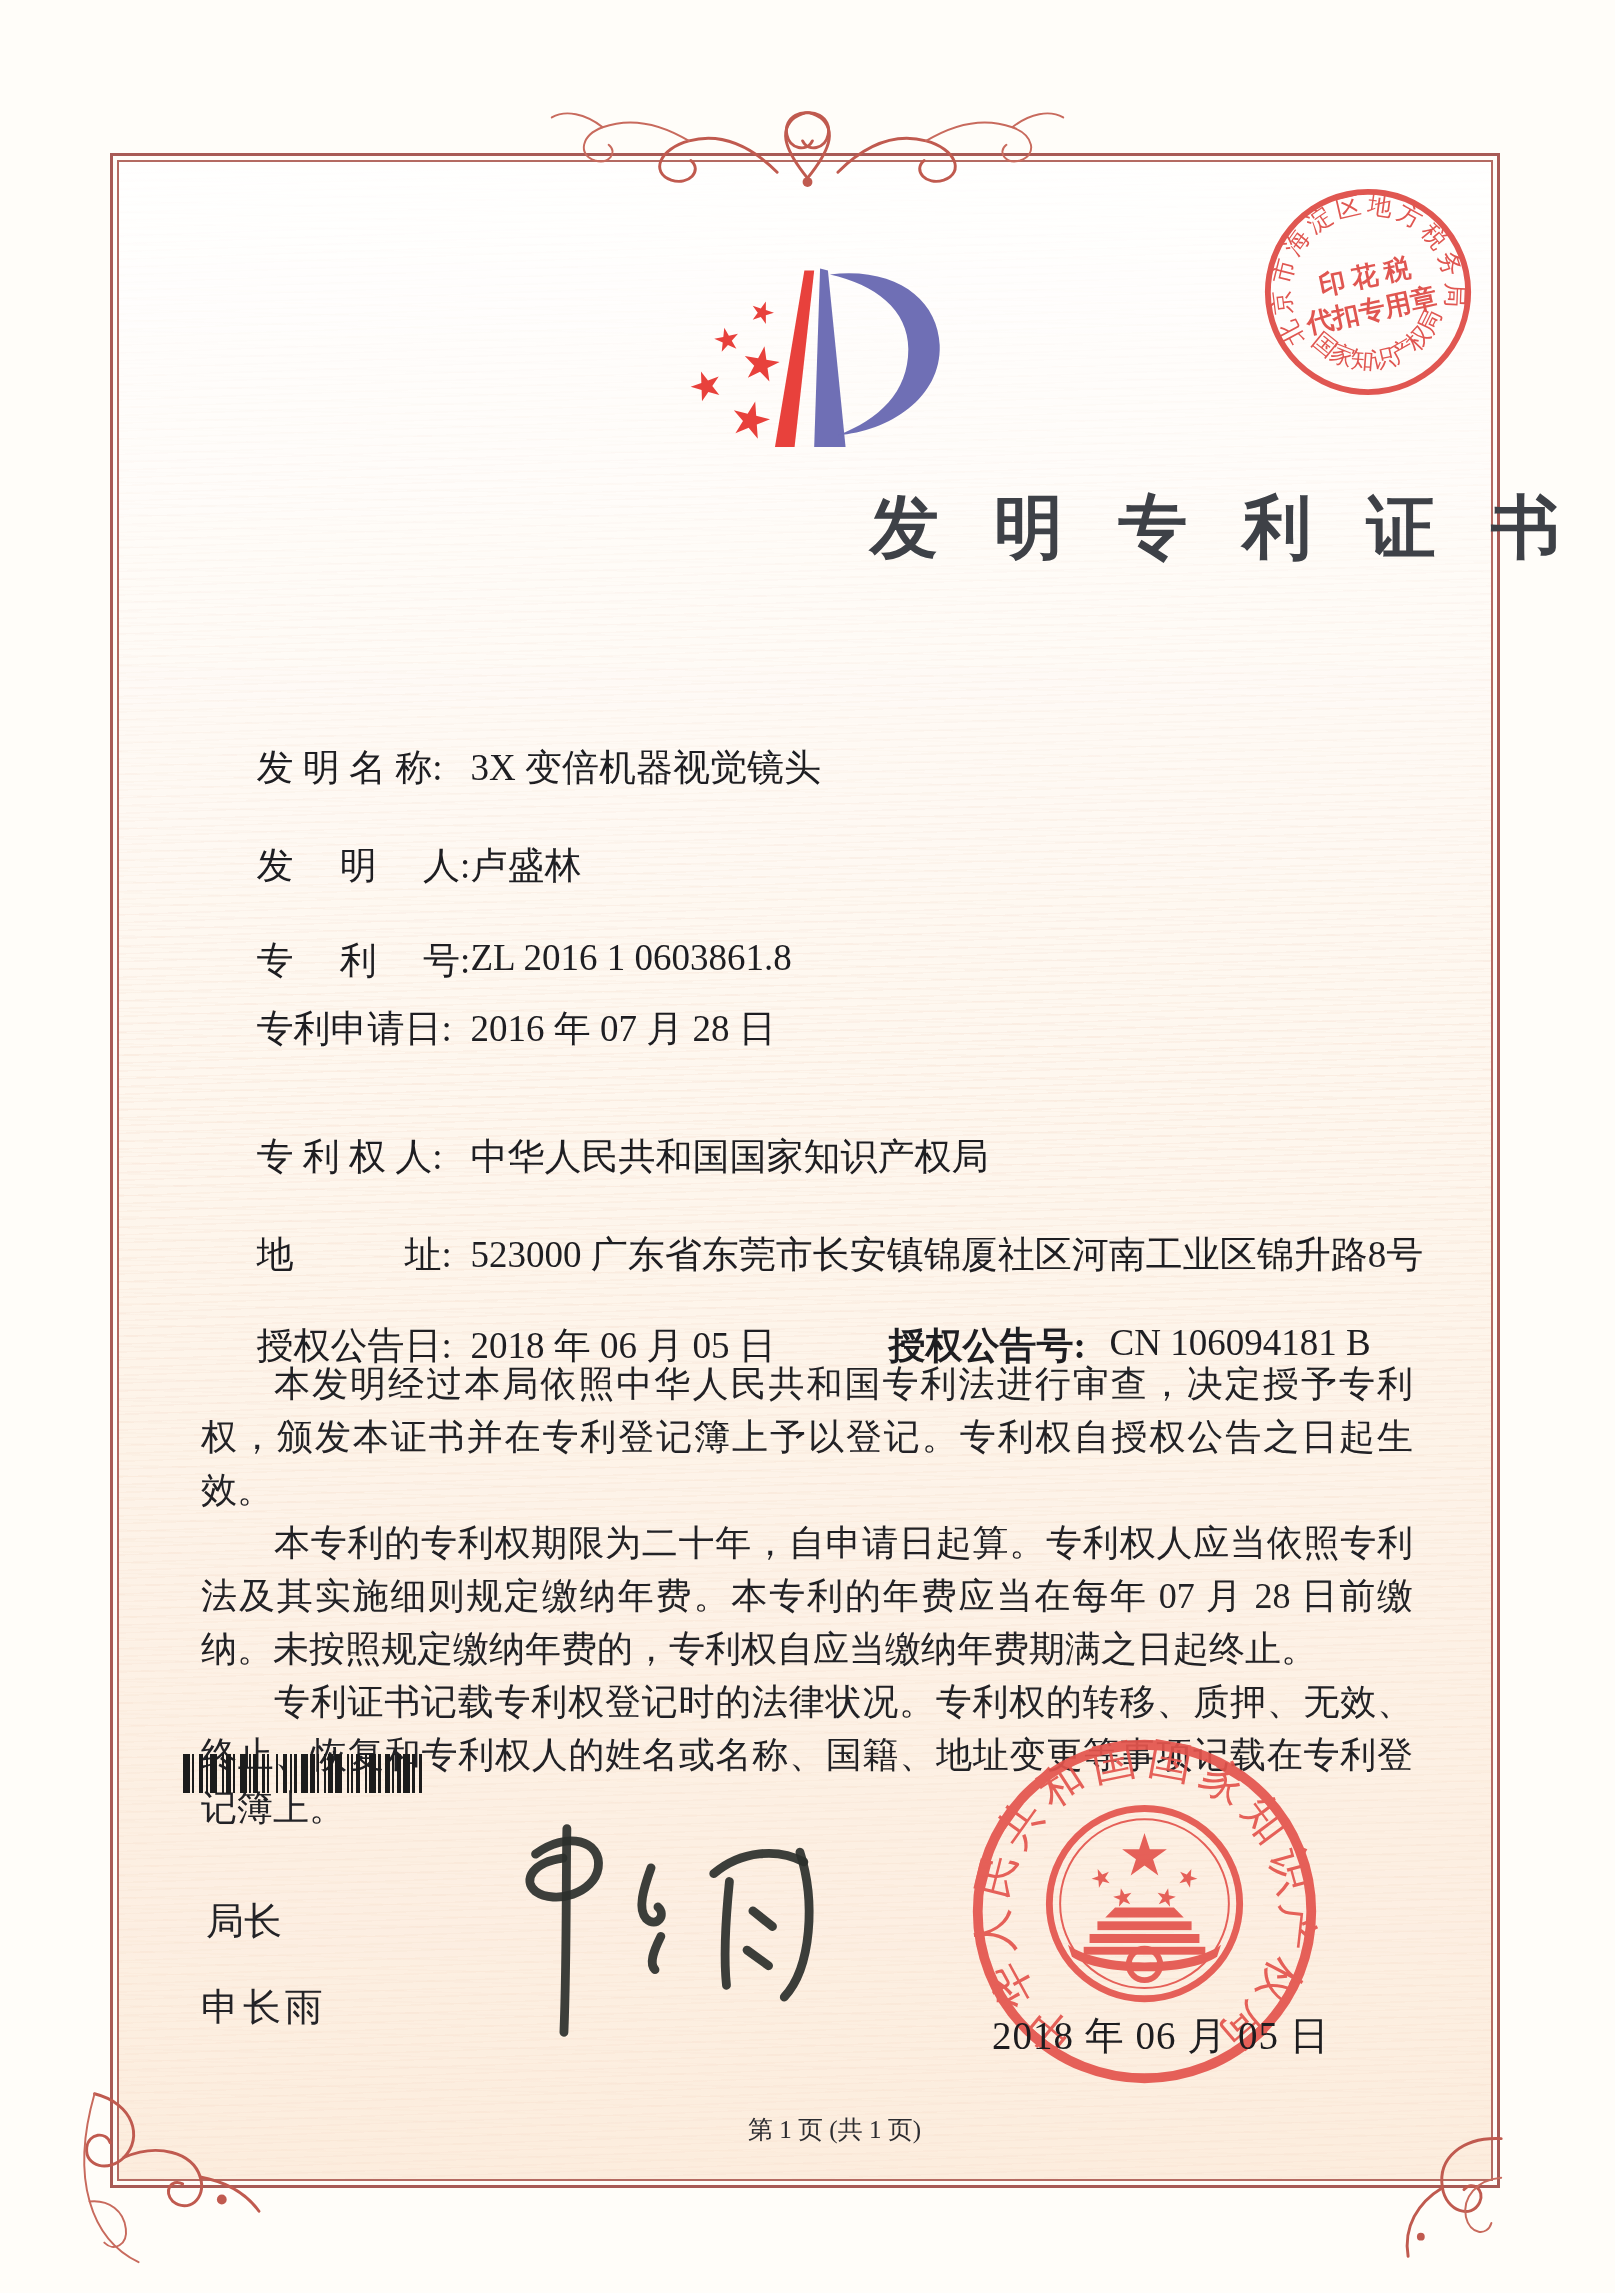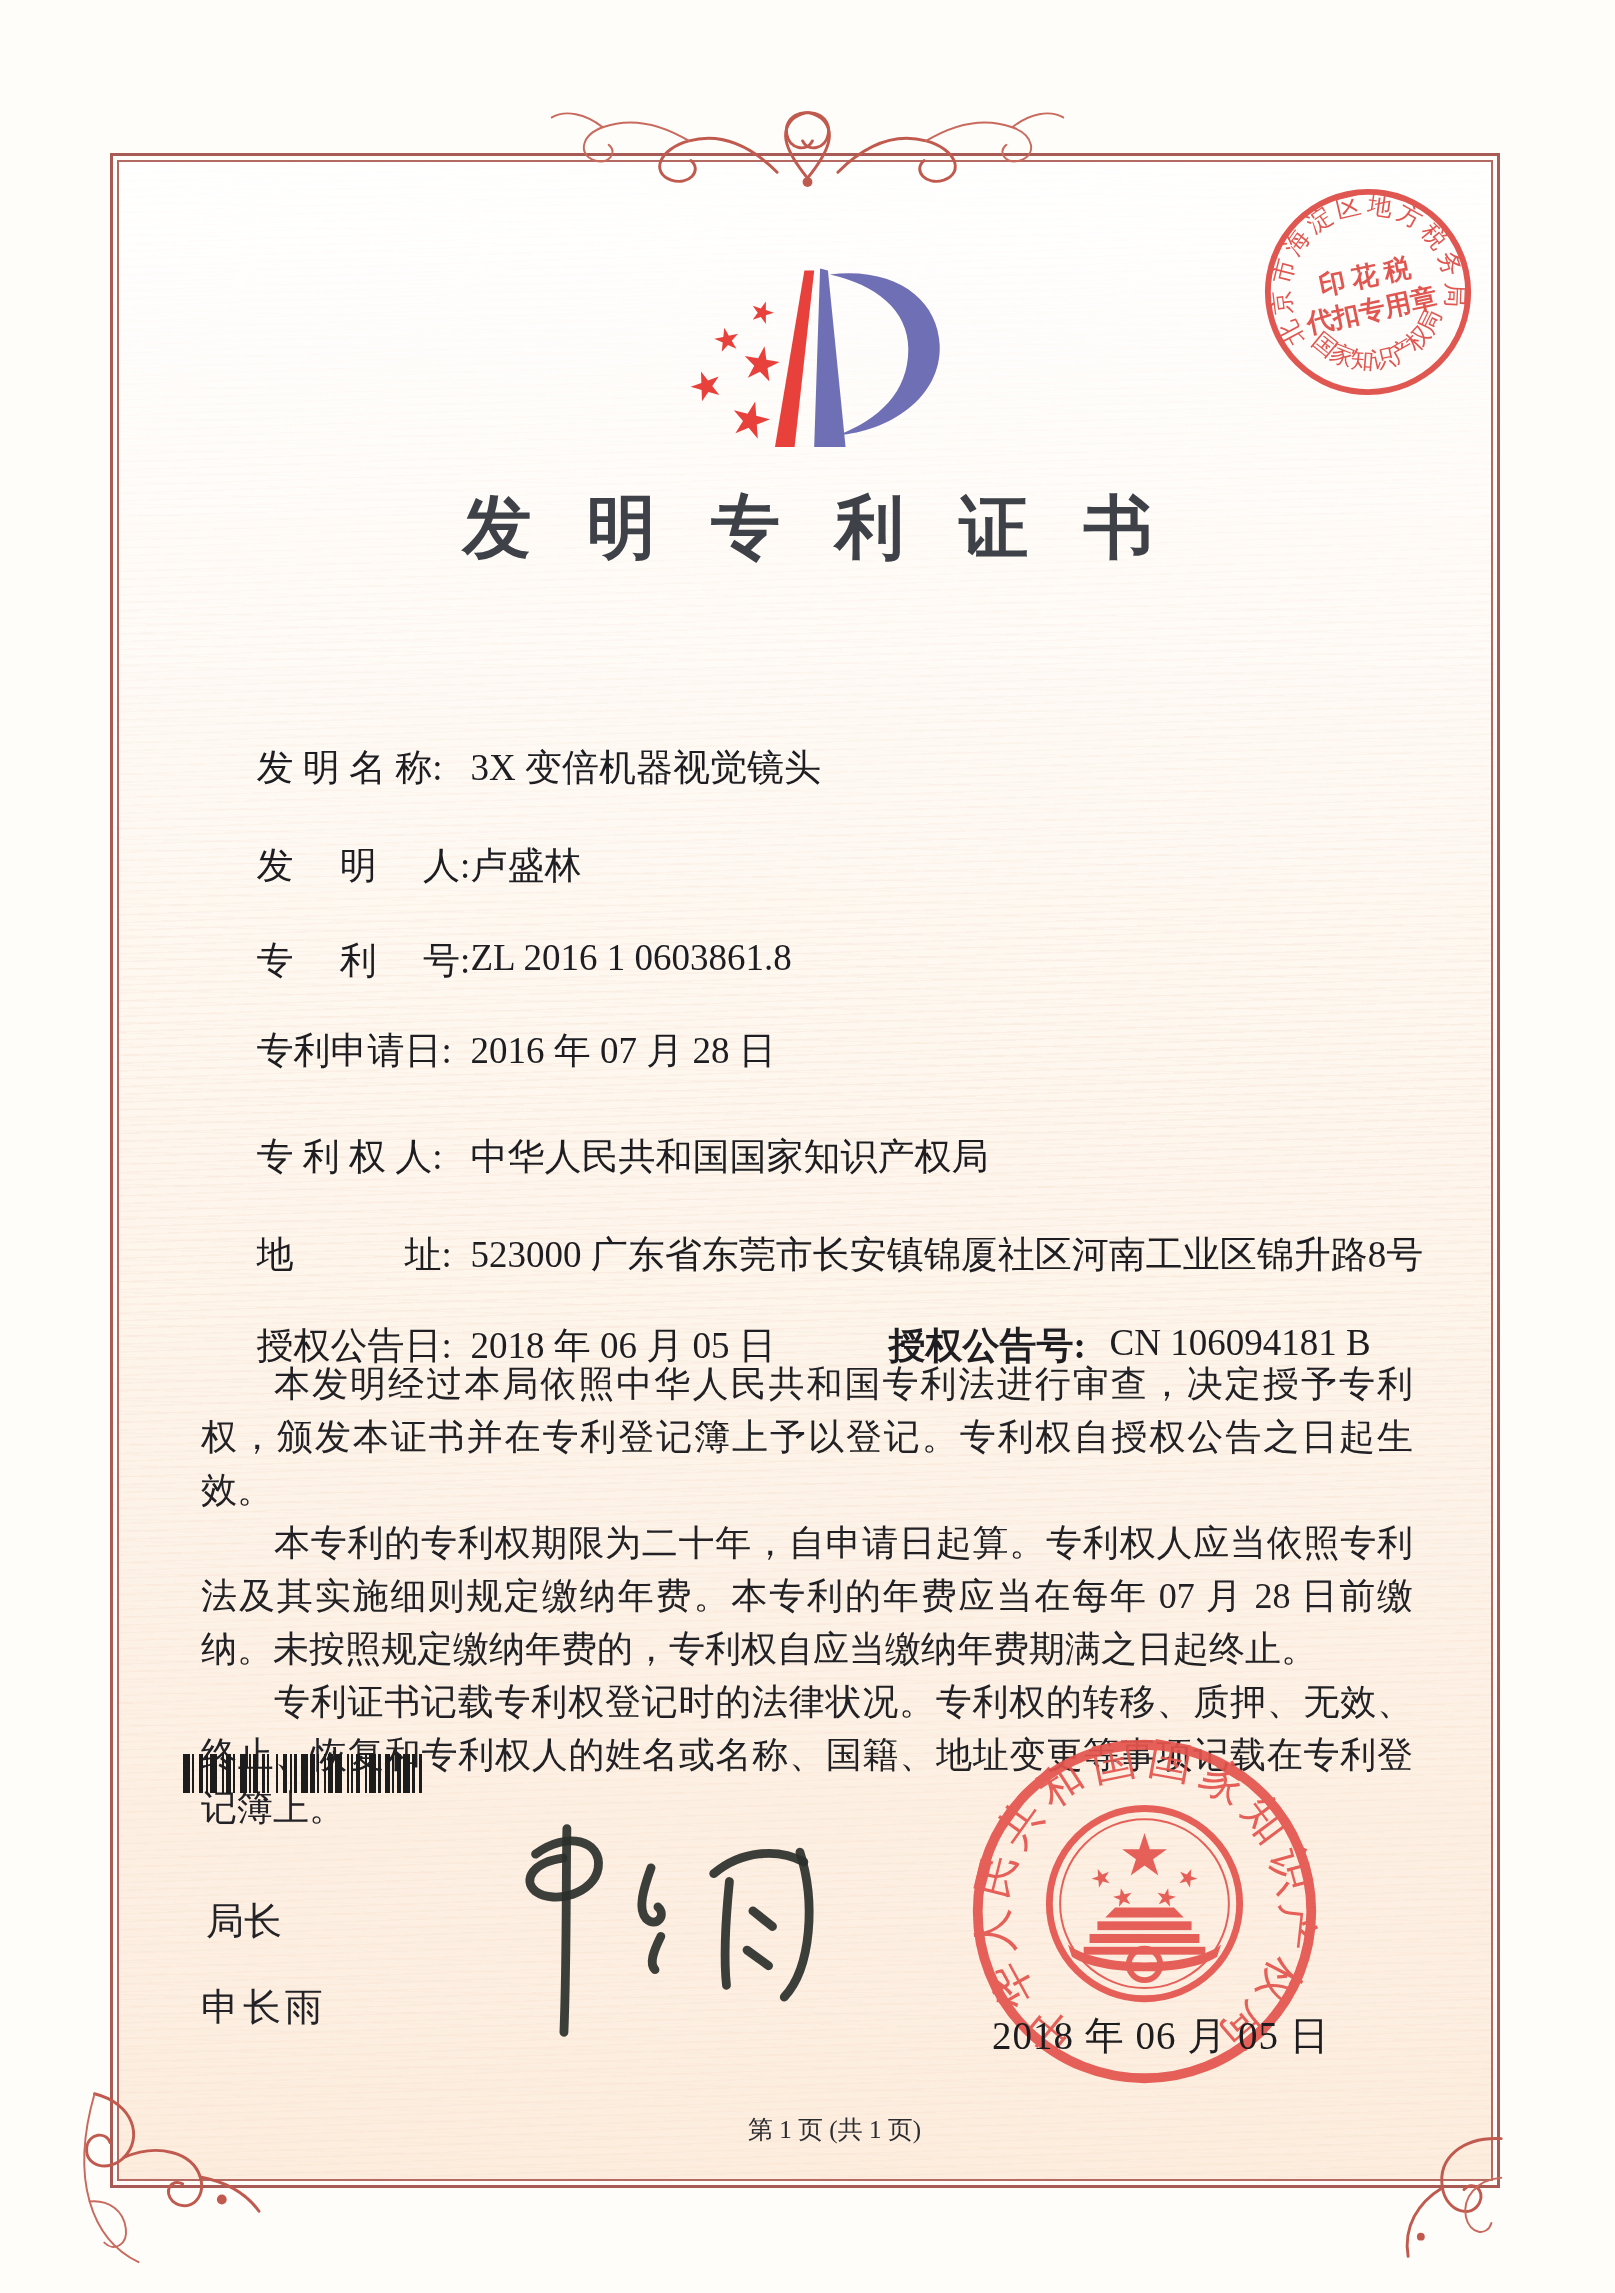--- a/index.html
+++ b/index.html
@@ -9,28 +9,28 @@
   .frame .inner-line{position:absolute;inset:3.9px;border:2px solid #b46a62;}
   .paper-texture{position:absolute;inset:5.9px;
     background:
       linear-gradient(180deg, rgba(255,255,255,0.95) 0%, rgba(253,243,232,0.5) 45%, rgba(251,232,214,0.75) 100%),
       repeating-linear-gradient(-2deg, rgba(228,168,140,0.16) 0 1.5px, rgba(255,255,255,0) 1.5px 7.8px),
       repeating-linear-gradient(1.5deg, rgba(228,168,140,0.10) 0 1.5px, rgba(255,255,255,0) 1.5px 10.8px),
       #fefaf4;}
   .content{position:absolute;inset:0;z-index:2;}
   .cert-number{position:absolute;left:169px;top:245px;font-size:34px;color:#2f2f33;letter-spacing:2px;white-space:pre;}
   .logo{position:absolute;left:622px;top:239px;width:353px;height:221px;}
-  .doc-title{position:absolute;left:0;top:482px;width:1615px;text-align:center;font-size:69px;font-weight:600;color:#3e4147;letter-spacing:0.8em;padding-left:0.8em;box-sizing:border-box;white-space:nowrap;}
+  .doc-title{position:absolute;left:0;top:482px;width:1615px;text-align:right;font-size:69px;font-weight:600;color:#3e4147;letter-spacing:0.8em;padding-left:0.8em;box-sizing:border-box;white-space:nowrap;}
   .field-row{position:absolute;left:201px;font-size:37px;color:#1e1e22;white-space:pre;}
   .field-label{display:inline-block;width:214px;white-space:pre;vertical-align:top;}
   .field-value{white-space:pre-wrap;}
   .row-name{top:700px;}
   .row-inventor{top:798px;}
   .row-patno{top:893px;}
-  .row-filing{top:983px;}
+  .row-filing{top:961px;}
   .row-patentee{top:1089px;}
   .row-address{top:1182px;line-height:1.32;}
   .row-address .field-value{display:inline-block;width:1014px;}
   .row-grantdate{top:1278px;}
   .row-grantno{left:833px;top:1278px;}
   .row-grantno .field-label{width:221px;font-weight:bold;}
   .body-text{position:absolute;left:201px;top:1358px;width:1212px;font-size:36px;line-height:53px;color:#222226;text-align:justify;}
   .body-text p{margin:0;text-indent:73px;}
   .barcode{position:absolute;left:183px;top:1754px;width:310px;height:39px;display:flex;align-items:stretch;overflow:hidden;}
   .barcode .bar{background:#1c1c1c;height:100%;}

